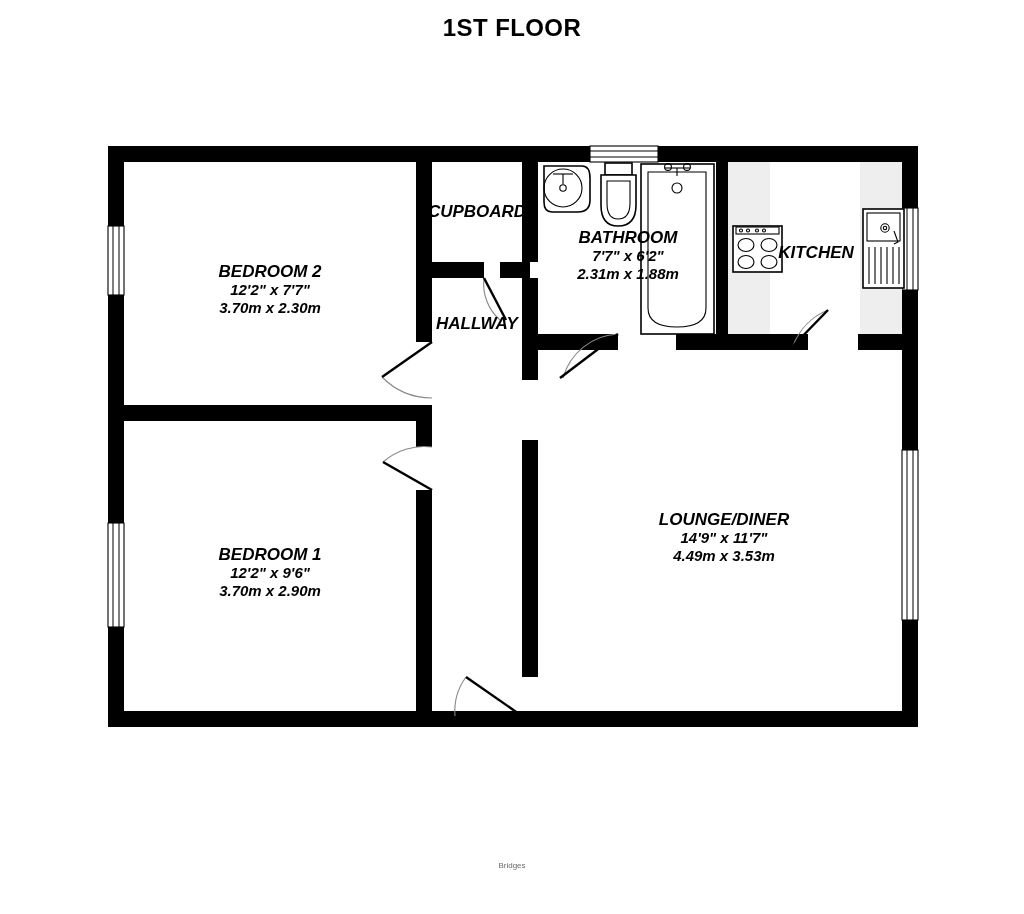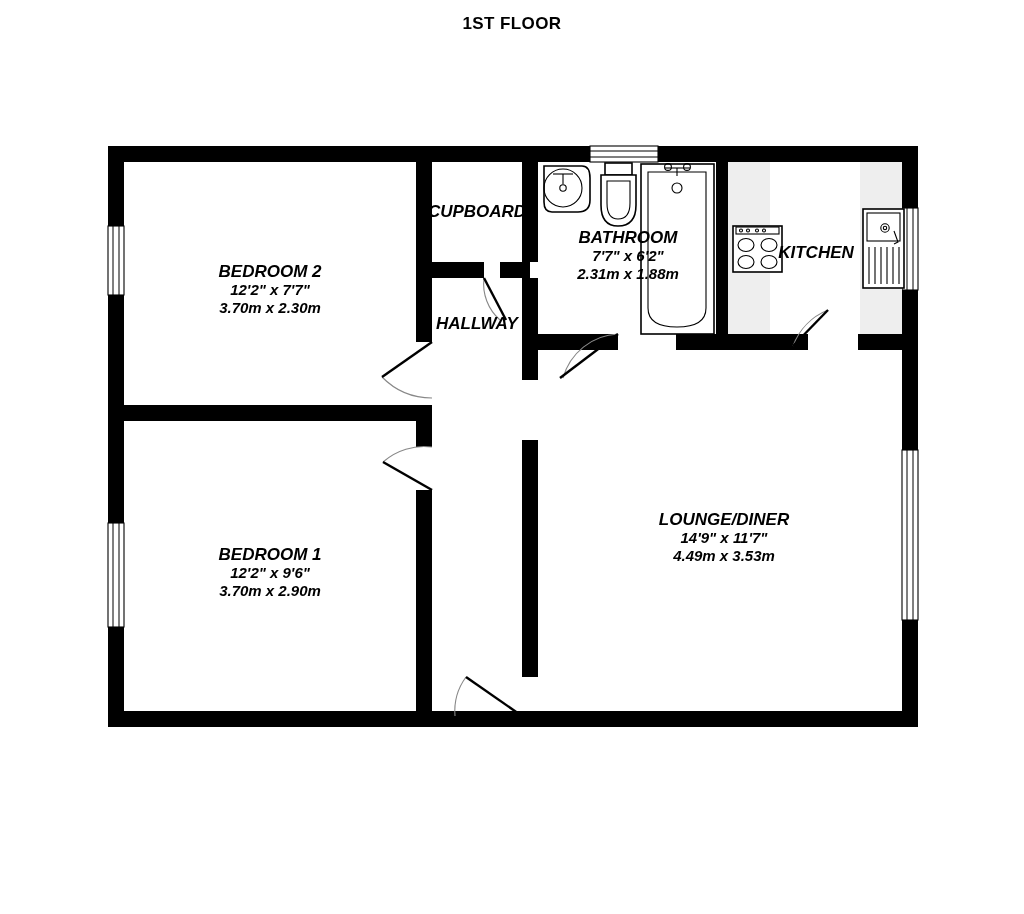--- a/index.html
+++ b/index.html
@@ -8,21 +8,21 @@
     width:1024px;height:914px;
     font-family:"Liberation Sans", sans-serif;
     color:#000;
     position:relative;
     overflow:hidden;
   }
   #plan-title{
     position:absolute;
     top:14px;left:0;width:1024px;
     text-align:center;
-    font-size:17px;
+    font-size:24px;
     font-weight:bold;
     letter-spacing:0.4px;
   }
   #floorplan-canvas{
     position:absolute;
     top:0;left:0;
     width:1024px;height:914px;
   }
   .room-label{
     font-family:"Liberation Sans", sans-serif;
@@ -262,13 +262,14 @@
     <text class="room-label room-dim" x="724" y="561">4.49m  x 3.53m</text>
   </g>
 
   <text class="plain-label" x="477" y="217">CUPBOARD</text>
   <text class="plain-label" x="477" y="329">HALLWAY</text>
   <text class="plain-label" x="816" y="258">KITCHEN</text>
 
 </svg>
 
 <div id="footer">
+  <div>Bridges</div>
 </div>
 
 </body></html>

